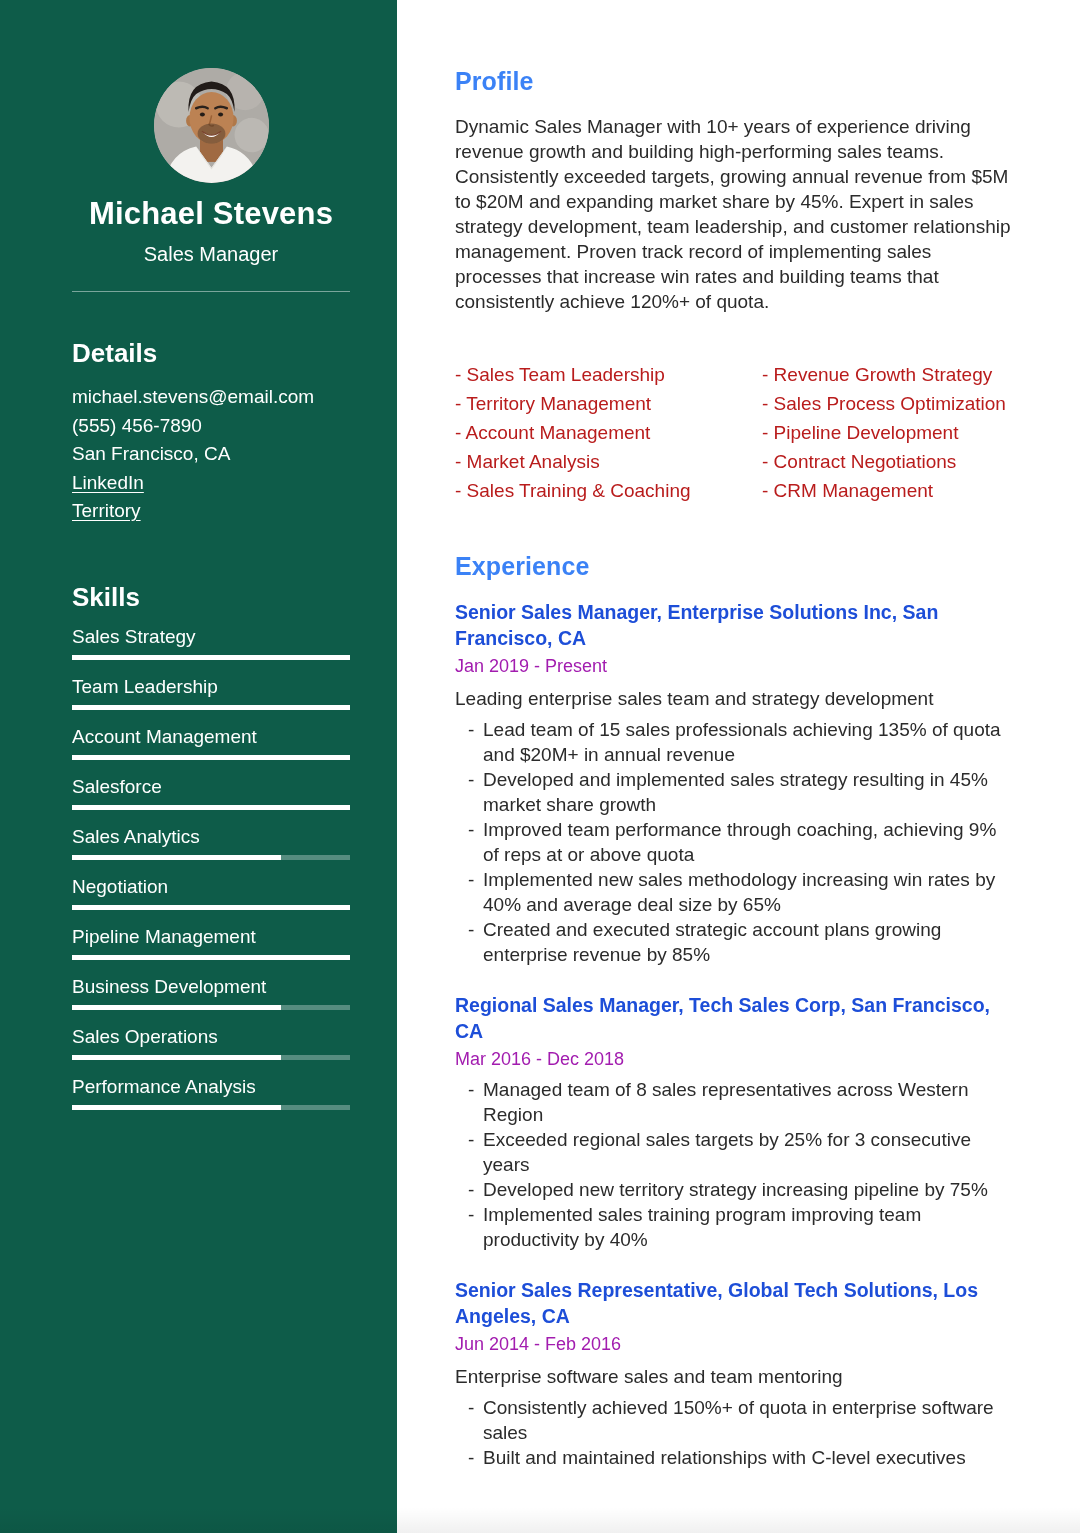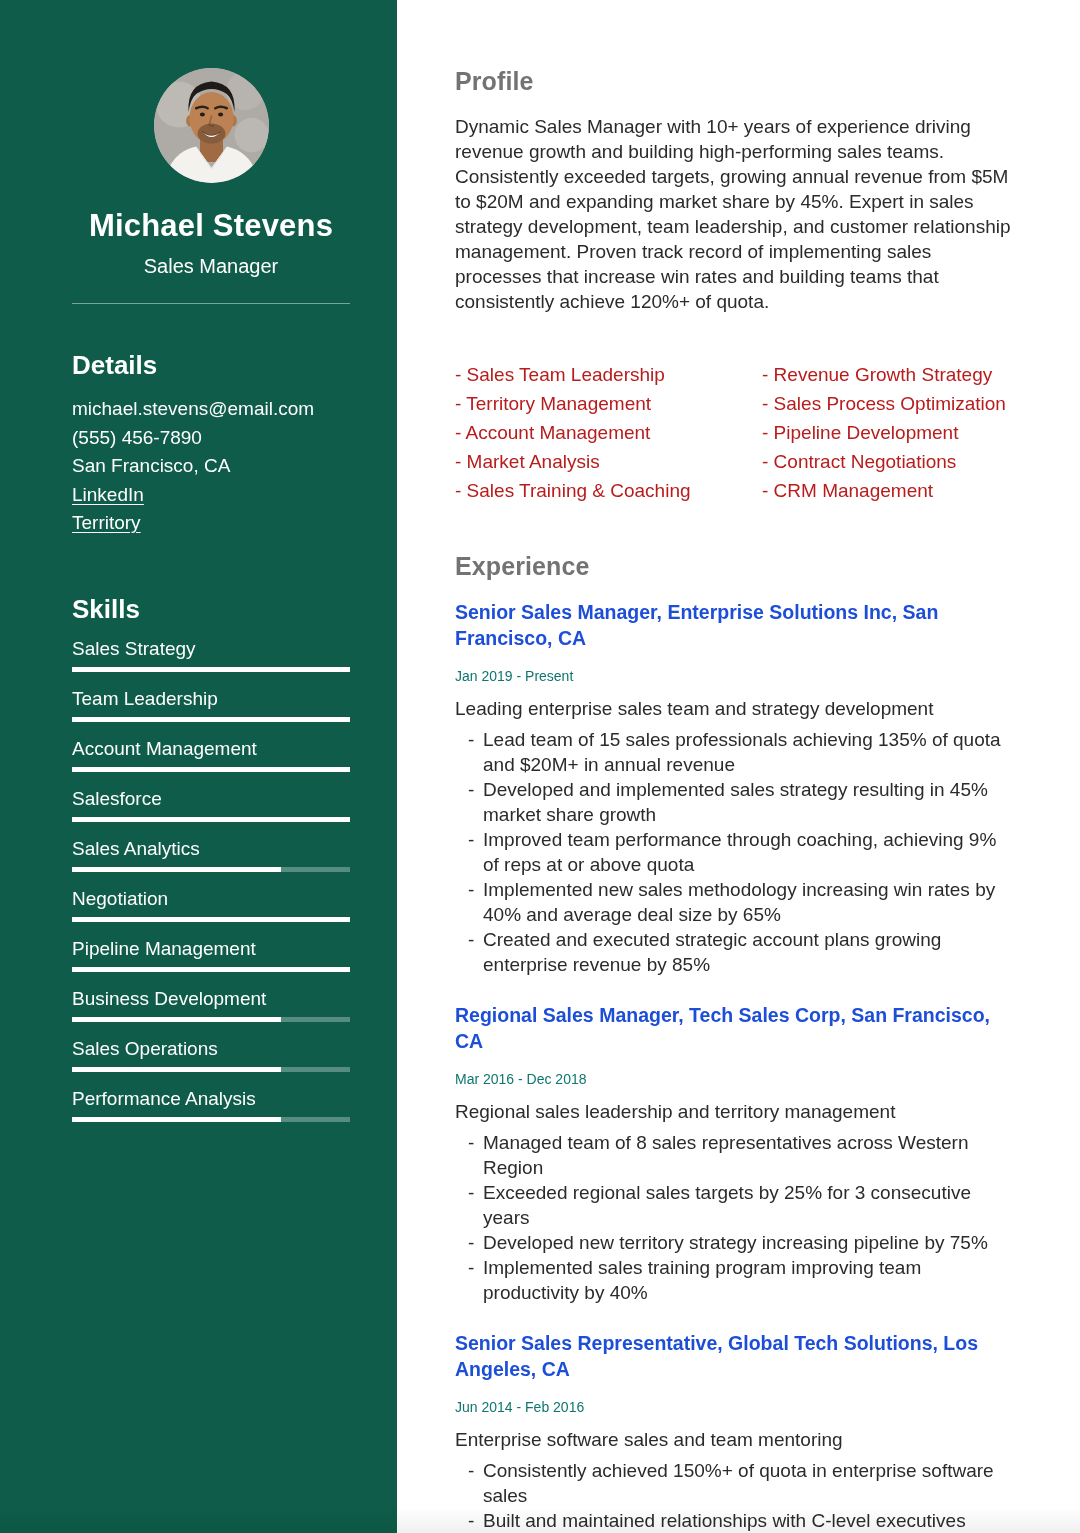--- a/index.html
+++ b/index.html
@@ -33,21 +33,21 @@
   }
   .avatar {
     width: 115px; height: 115px;
     border-radius: 50%;
     overflow: hidden;
     margin: 0 auto;
     background: #b3b0ac;
   }
   .avatar svg { display: block; width: 115px; height: 115px; }
   .candidate-name {
-    margin-top: 24px;
+    margin-top: 12px;
     text-align: center;
     font-size: 31px;
     font-weight: 700;
     letter-spacing: 0.2px;
     line-height: 38px;
     white-space: nowrap;
   }
   .candidate-title {
     margin-top: 8px;
     text-align: center;
@@ -101,21 +101,21 @@
   .main {
     flex: 1 1 auto;
     padding: 66px 66px 0 58px;
     color: #2b2b2b;
   }
   .section { margin: 0; }
   .section + .section { margin-top: 46px; }
   .section-heading {
     font-size: 25px;
     font-weight: 700;
-    color: #737373;
+    color: #3b82f6;
     line-height: 30px;
     margin-bottom: 18px;
     letter-spacing: 0.1px;
   }
   .profile-text {
     font-size: 19px;
     line-height: 25px;
     color: #2b2b2b;
   }
   .comp-grid {
@@ -132,24 +132,24 @@
 
   .job { margin-bottom: 25px; }
   .job:last-child { margin-bottom: 0; }
   .job-title, .degree-title {
     font-size: 19.5px;
     font-weight: 700;
     color: #1d4ed8;
     line-height: 26px;
   }
   .job-dates, .edu-dates {
-    font-size: 14px;
-    color: #0f766e;
+    font-size: 18px;
+    color: #a21caf;
     line-height: 24px;
-    margin-top: 13px;
+    margin-top: 3px;
   }
   .job-summary {
     font-size: 19px;
     line-height: 25px;
     margin-top: 8px;
   }
   .bullets { margin-top: 6px; }
   .bullet {
     position: relative;
     font-size: 19px;
@@ -317,21 +317,20 @@
           <div class="bullet">Developed and implemented sales strategy resulting in 45% market share growth</div>
           <div class="bullet">Improved team performance through coaching, achieving 9% of reps at or above quota</div>
           <div class="bullet">Implemented new sales methodology increasing win rates by 40% and average deal size by 65%</div>
           <div class="bullet">Created and executed strategic account plans growing enterprise revenue by 85%</div>
         </div>
       </article>
 
       <article class="job">
         <h3 class="job-title">Regional Sales Manager, Tech Sales Corp, San Francisco, CA</h3>
         <div class="job-dates">Mar 2016 - Dec 2018</div>
-        <div class="job-summary">Regional sales leadership and territory management</div>
         <div class="bullets">
           <div class="bullet">Managed team of 8 sales representatives across Western Region</div>
           <div class="bullet">Exceeded regional sales targets by 25% for 3 consecutive years</div>
           <div class="bullet">Developed new territory strategy increasing pipeline by 75%</div>
           <div class="bullet">Implemented sales training program improving team productivity by 40%</div>
         </div>
       </article>
 
       <article class="job">
         <h3 class="job-title">Senior Sales Representative, Global Tech Solutions, Los Angeles, CA</h3>

